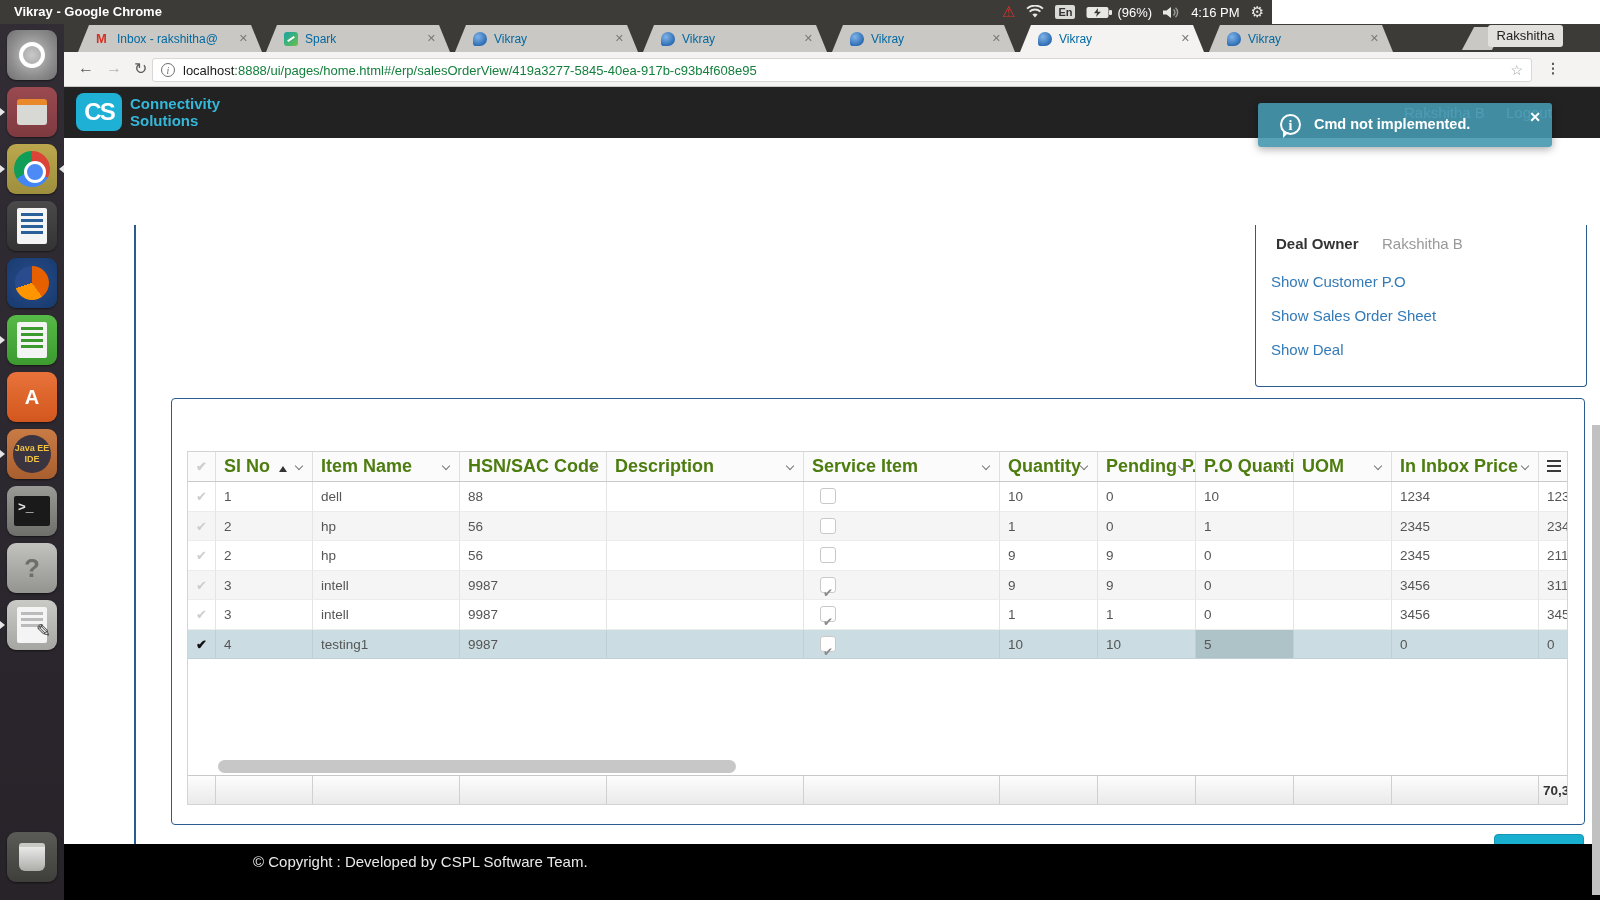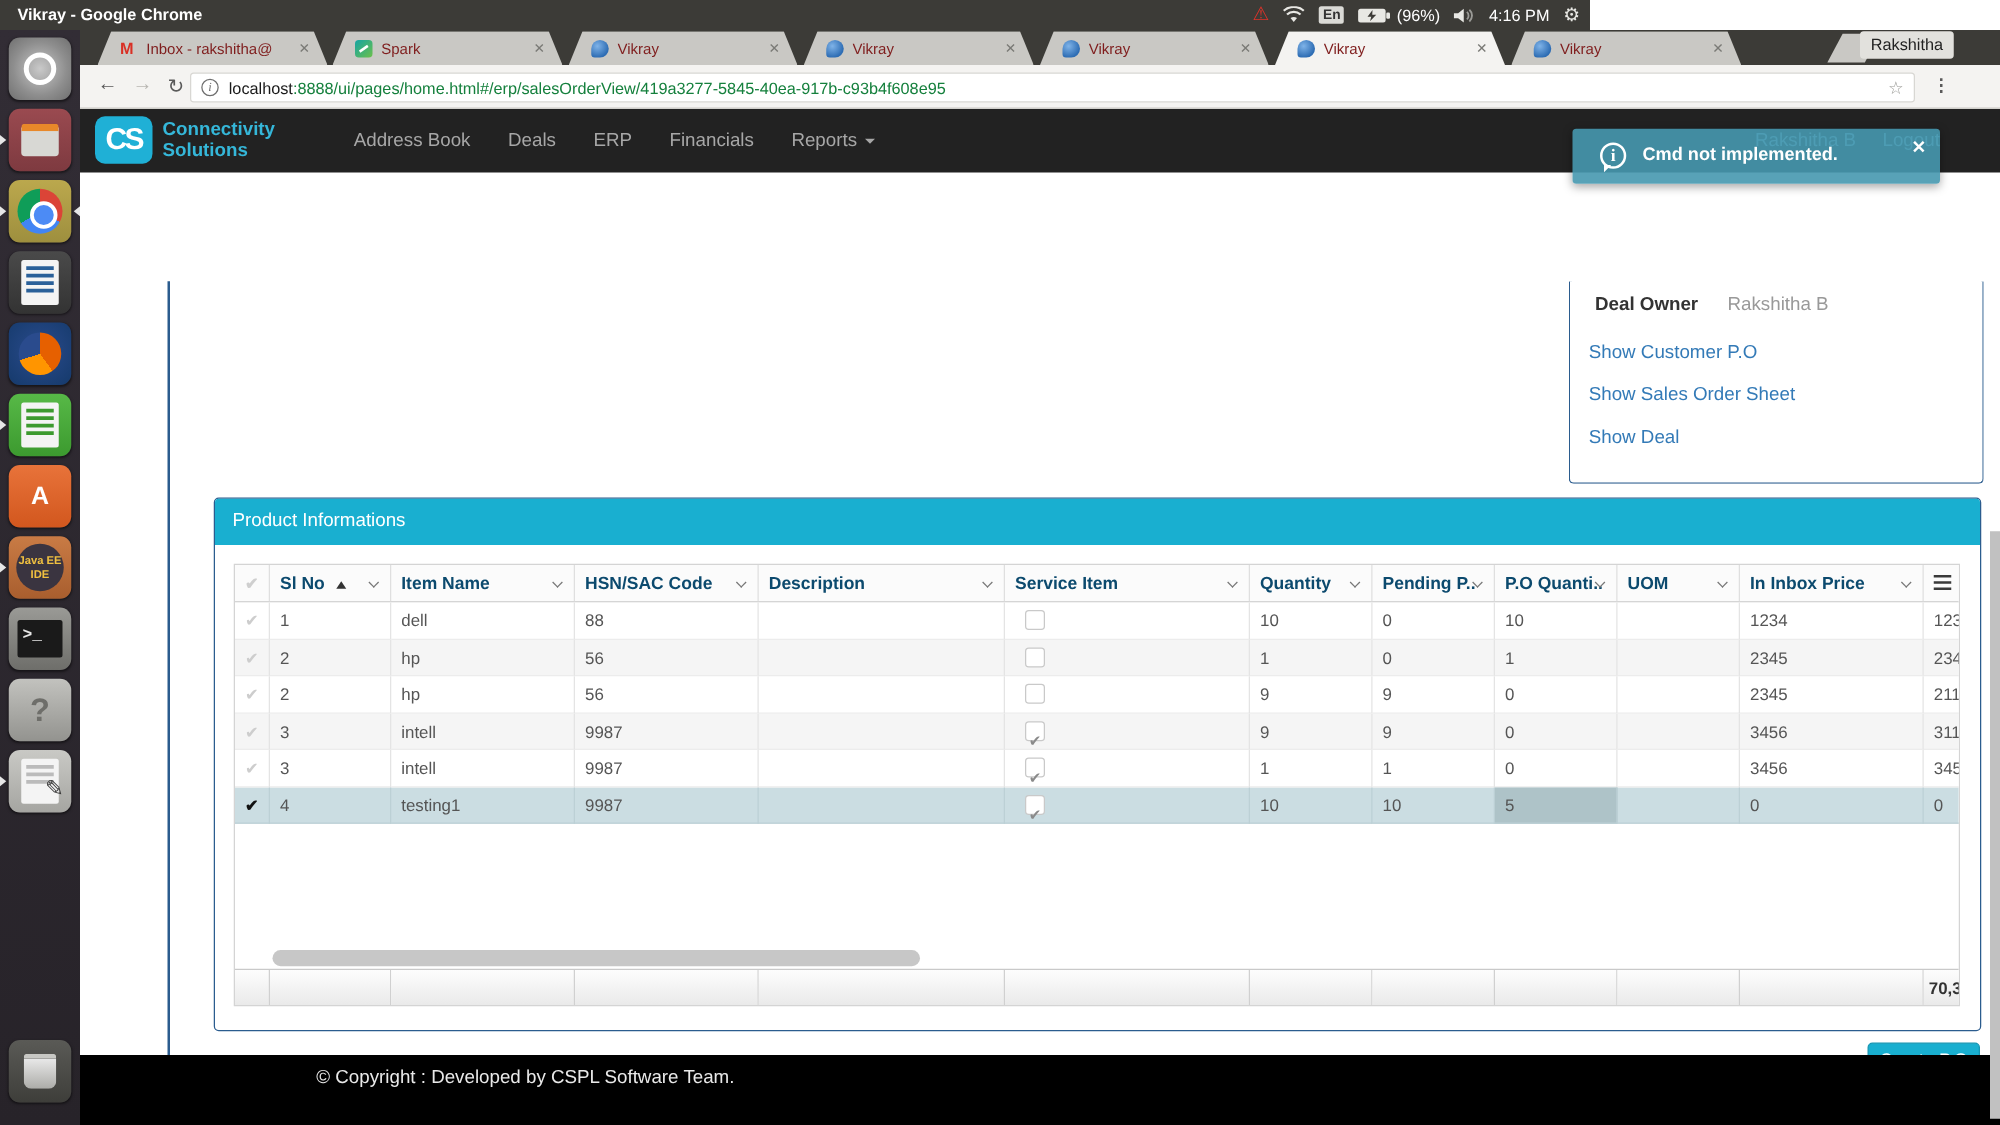--- a/index.html
+++ b/index.html
@@ -43,21 +43,21 @@
   .ic-help { background:linear-gradient(180deg,#C2C2BE 0%,#93938F 100%); display:flex; align-items:center; justify-content:center; color:#6E6E6A; font-size:26px; font-weight:bold; }
   .ic-edit { background:linear-gradient(180deg,#C9C9C5 0%,#A5A5A1 100%); }
   .ic-edit .pencil { position:absolute; right:6px; bottom:8px; font-size:18px; color:#3A3A3A; }
   .ic-trash { background:linear-gradient(180deg,#5A5A56 0%,#3E3E3A 100%); display:flex; align-items:center; justify-content:center; }
   .ic-trash .bin { width:26px; height:28px; background:linear-gradient(180deg,#E8E8E8 0%,#ACACA8 100%); border-radius:3px 3px 6px 6px; border-top:4px solid #C8C8C4; }
 
   
   .tabstrip { position:absolute; left:64px; top:24px; width:1536px; height:28px; background:#3C3B37; z-index:50; }
   .tab { position:absolute; top:1px; height:27px; background:#C9C8C4; clip-path:polygon(11px 0, calc(100% - 11px) 0, 100% 100%, 0 100%); display:flex; align-items:center; padding:0 14px 0 18px; }
   .tab.active { background:#F4F3F1; z-index:5; }
-  .tab-label { font-size:12px; color:#7f1d1d; white-space:nowrap; overflow:hidden; flex:1; margin-left:7px; }
+  .tab-label { font-size:12px; color:#0369a1; white-space:nowrap; overflow:hidden; flex:1; margin-left:7px; }
   .tab-close { font-size:11px; color:#7A7A76; margin-left:6px; }
   .fav { width:14px; height:14px; flex:none; }
   .fav-gmail { color:#D93025; font-weight:bold; font-size:13px; line-height:14px; }
   .fav-spark { background:linear-gradient(135deg,#15A4A4 0%,#6CC04A 100%); border-radius:3px; position:relative; }
   .fav-spark::after { content:""; position:absolute; left:3px; top:6px; width:8px; height:2px; background:#fff; transform:rotate(-35deg); }
   .fav-vikray { background:radial-gradient(circle at 35% 35%, #7FB3E8 0%, #2E6DB4 70%); border-radius:50% 50% 50% 20%; }
   .newtab { position:absolute; left:1404px; top:3px; width:30px; height:23px; background:#C9C8C4; transform:skewX(-28deg); }
   .profile-chip { position:absolute; left:1424px; top:1px; width:75px; height:22px; background:#E2E1DD; border-radius:3px; text-align:center; font-size:13px; color:#222; line-height:21px; }
 
   
@@ -98,21 +98,21 @@
   .toast-msg { position:absolute; left:56px; top:13px; font-size:14.5px; font-weight:bold; color:#fff; }
   .toast-close { position:absolute; right:11px; top:6px; font-size:14px; font-weight:bold; color:#fff; }
 
   
   .product-panel { position:absolute; left:107px; top:311px; width:1414px; height:427px; background:#fff; border:1px solid #2B5C8E; border-radius:4px; z-index:2; }
   .pp-header { height:37px; background:#19AFD0; border-radius:3px 3px 0 0; }
   .pp-title { padding:9px 0 0 14px; font-size:15px; color:#fff; }
 
   .grid { position:absolute; left:15px; top:52px; width:1381px; height:354px; border:1px solid #D4D4D4; overflow:hidden; background:#fff; }
   .ghead { display:flex; height:30px; background:#FBFBFB; border-bottom:1px solid #C9C9C9; }
-  .hcell { position:relative; font-size:14px; font-weight:bold; color:#0c4a6e; line-height:29px; padding-left:8px; border-right:1px solid #DFDFDF; flex:none; white-space:nowrap; overflow:hidden; }
+  .hcell { position:relative; font-size:18px; font-weight:bold; color:#4d7c0f; line-height:29px; padding-left:8px; border-right:1px solid #DFDFDF; flex:none; white-space:nowrap; overflow:hidden; }
   .chev { position:absolute; right:10px; top:11px; width:6px; height:6px; border-right:1.5px solid #777; border-bottom:1.5px solid #777; transform:rotate(45deg); }
   .sort-asc { display:inline-block; width:0; height:0; border-left:4px solid transparent; border-right:4px solid transparent; border-bottom:6px solid #333; margin-left:9px; }
   .hcheck { color:#CFCFCF; font-size:13px; text-align:center; padding-left:0; }
   .hamburger { position:absolute; left:8px; top:8px; width:14px; height:12px; border-top:2px solid #3A3A3A; border-bottom:2px solid #3A3A3A; }
   .hamburger::after { content:""; position:absolute; left:0; top:3px; width:14px; height:2px; background:#3A3A3A; }
 
   .gbody { position:relative; height:293px; }
   .grow { display:flex; height:29.5px; background:#fff; }
   .grow.alt { background:#F5F5F5; }
   .grow.selected { background:#CBDDE2; }
@@ -292,30 +292,20 @@
   </div>
 
   <div class="page">
 
     <div class="appnav">
       <div class="logo-tile">CS</div>
       <div class="brand">
         <div>Connectivity</div>
         <div>Solutions</div>
       </div>
-      <div class="menu">
-        <span class="menu-item">Address Book</span>
-        <span class="menu-item">Deals</span>
-        <span class="menu-item">ERP</span>
-        <span class="menu-item">Financials</span>
-        <span class="menu-item">
-            <span>Reports</span>
-            <span class="caret"></span>
-          </span>
-      </div>
       <span class="nav-user" style="left:1340px">Rakshitha B</span>
       <span class="nav-user" style="left:1442px">Logout</span>
 
       <div class="toast">
         <span class="toast-ico">i</span>
         <span class="toast-msg">Cmd not implemented.</span>
         <span class="toast-close">✕</span>
       </div>
     </div>
 
@@ -323,23 +313,20 @@
 
     <div class="deal-panel">
       <span class="deal-row-label">Deal Owner</span>
       <span class="deal-row-value">Rakshitha B</span>
       <a class="deal-link" style="top:48px">Show Customer P.O</a>
       <a class="deal-link" style="top:82px">Show Sales Order Sheet</a>
       <a class="deal-link" style="top:116px">Show Deal</a>
     </div>
 
     <div class="product-panel">
-      <div class="pp-header">
-        <div class="pp-title">Product Informations</div>
-      </div>
       <div class="grid">
         <div class="ghead">
           <div class="hcell c-sel hcheck">✔</div>
           <div class="hcell c-sl"><span>Sl No</span><span class="sort-asc"></span><span class="chev"></span></div>
           <div class="hcell c-item"><span>Item Name</span><span class="chev"></span></div>
           <div class="hcell c-hsn"><span>HSN/SAC Code</span><span class="chev"></span></div>
           <div class="hcell c-desc"><span>Description</span><span class="chev"></span></div>
           <div class="hcell c-svc"><span>Service Item</span><span class="chev"></span></div>
           <div class="hcell c-qty"><span>Quantity</span><span class="chev"></span></div>
           <div class="hcell c-pend"><span>Pending P..</span><span class="chev"></span></div>

